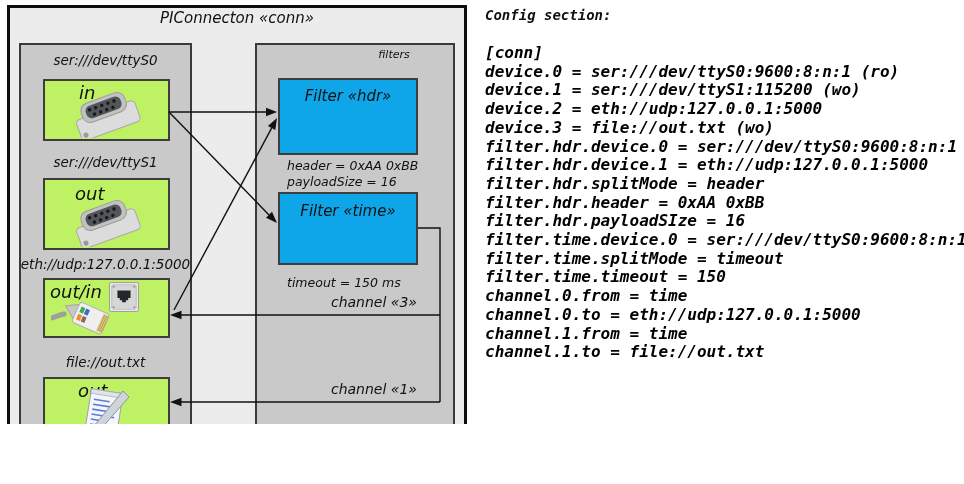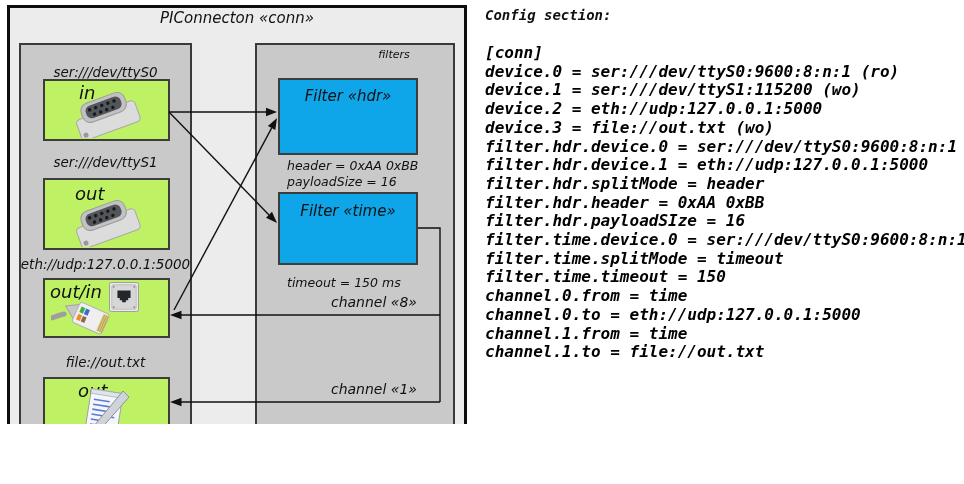--- a/index.html
+++ b/index.html
@@ -42,21 +42,21 @@
 
 <div id="stage">
 
   <div class="abs outer"></div>
   <div class="abs diagram-title">PIConnecton «conn»</div>
 
   <div class="abs panel devices-panel"></div>
   <div class="abs panel filters-panel"></div>
   <div class="abs filters-title">filters</div>
 
-  <div class="abs dev-label" style="top:64px">ser:///dev/ttyS0</div>
+  <div class="abs dev-label" style="top:52px">ser:///dev/ttyS0</div>
   <div class="abs dev-box" style="top:79px;height:62px">
     <span class="dir" style="left:34px;top:3px">in</span>
     <span class="abs" style="left:18px;top:5px">
       <svg width="86" height="52" viewBox="0 0 86 52">
         <g transform="rotate(-20 43 28)">
           <rect x="12" y="24" width="62" height="22" rx="4" fill="#dcdcdc" stroke="#a8a8a8"></rect>
           <rect x="20" y="11" width="46" height="20" rx="8" fill="#c2c2c2" stroke="#9b9b9b"></rect>
           <rect x="24.5" y="14.5" width="37" height="13" rx="5.5" fill="#52555a"></rect>
           <g fill="#16181c">
             <circle cx="29" cy="18.5" r="1.7"></circle>
@@ -161,21 +161,21 @@
     <div class="filter-title" style="top:7px">Filter «hdr»</div>
     <div class="filter-param" style="top:32px">header = 0xAA 0xBB</div>
     <div class="filter-param" style="top:48px">payloadSize = 16</div>
   </div>
 
   <div class="abs filter-box" style="top:192px;height:73px">
     <div class="filter-title" style="top:8px">Filter «time»</div>
     <div class="filter-param" style="top:35px">timeout = 150 ms</div>
   </div>
 
-  <div class="abs chan-label" style="top:294px">channel «8»</div>
+  <div class="abs chan-label" style="top:294px">channel «3»</div>
   <div class="abs chan-label" style="top:381px">channel «1»</div>
 
   <svg id="arrows" class="abs" width="964" height="484" viewBox="0 0 964 484">
     <g stroke="#111" stroke-width="1.4" fill="none">
       <path d="M169 112 H267"></path>
       <path d="M169 112 L269 215"></path>
       <path d="M174 310 L271.6 128.1"></path>
       <path d="M418 228 H440 V402"></path>
       <path d="M440 315 H181"></path>
       <path d="M440 402 H181"></path>

